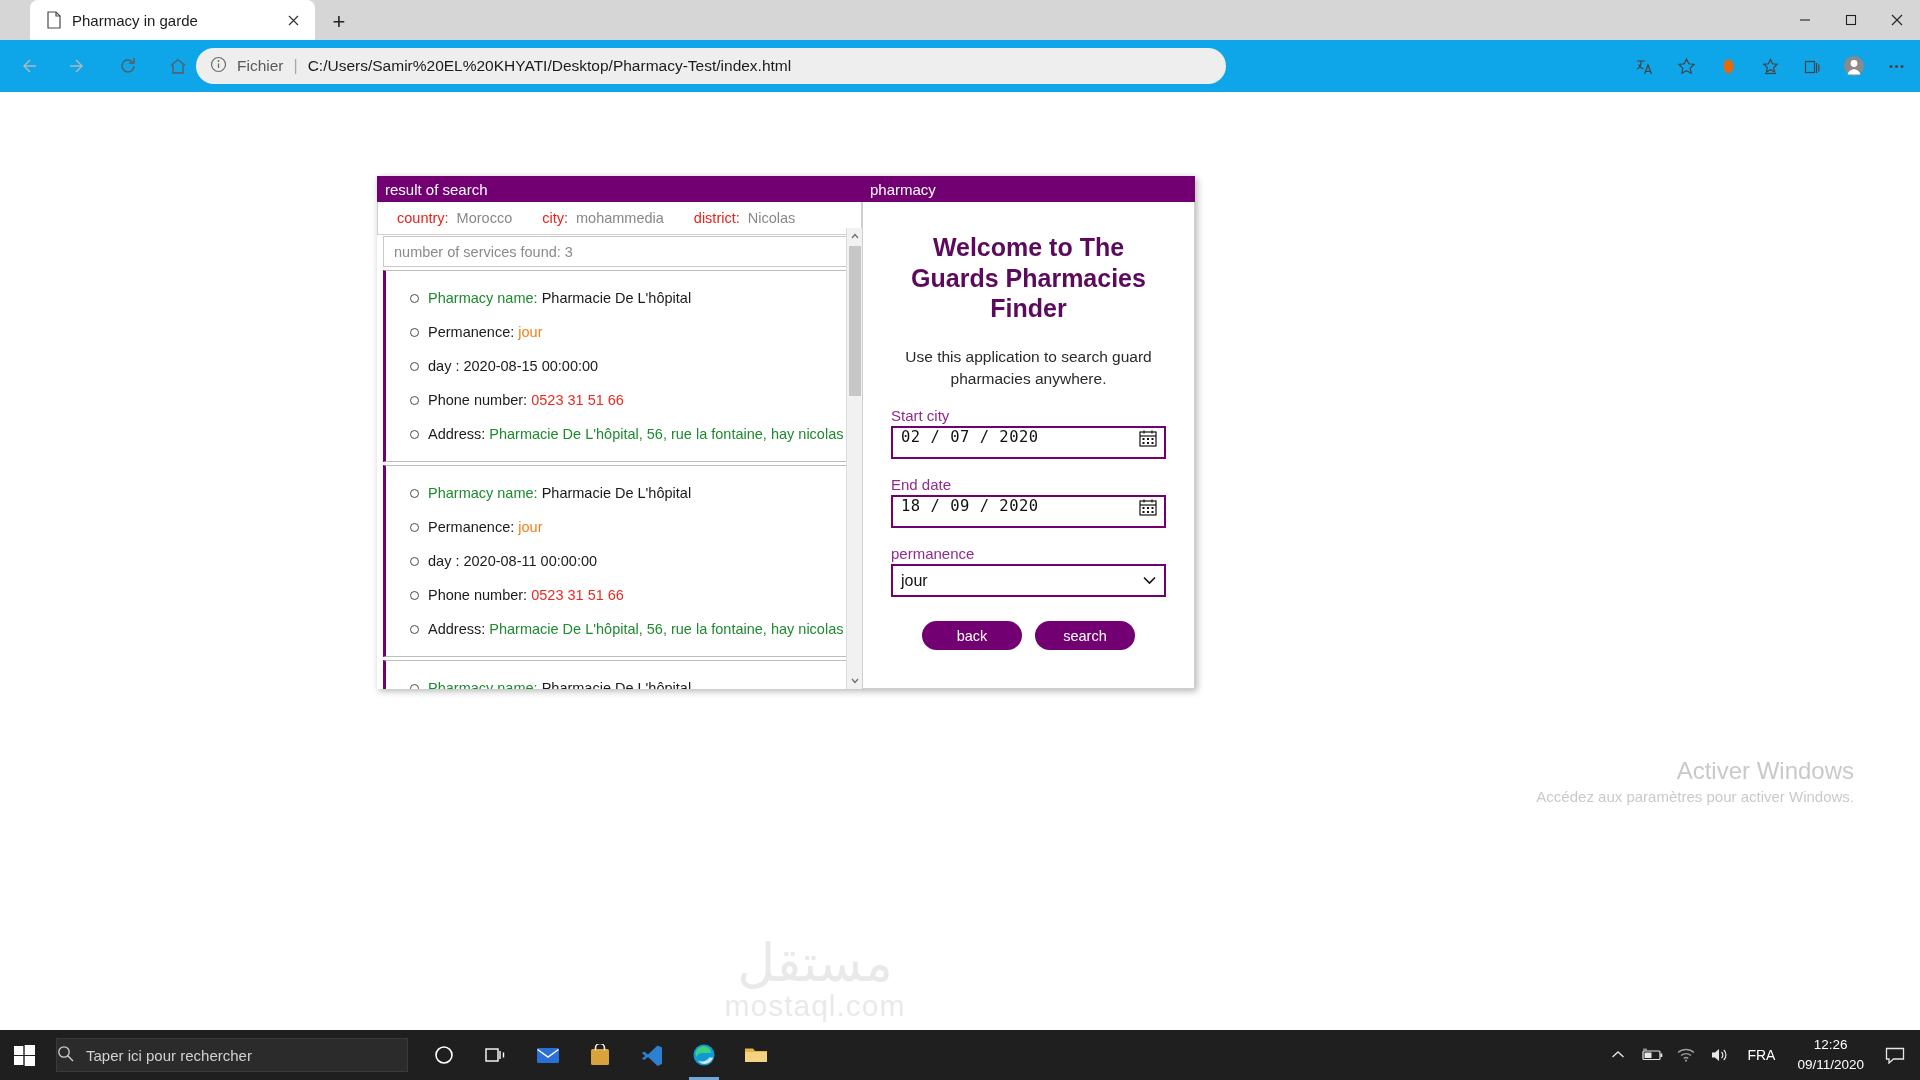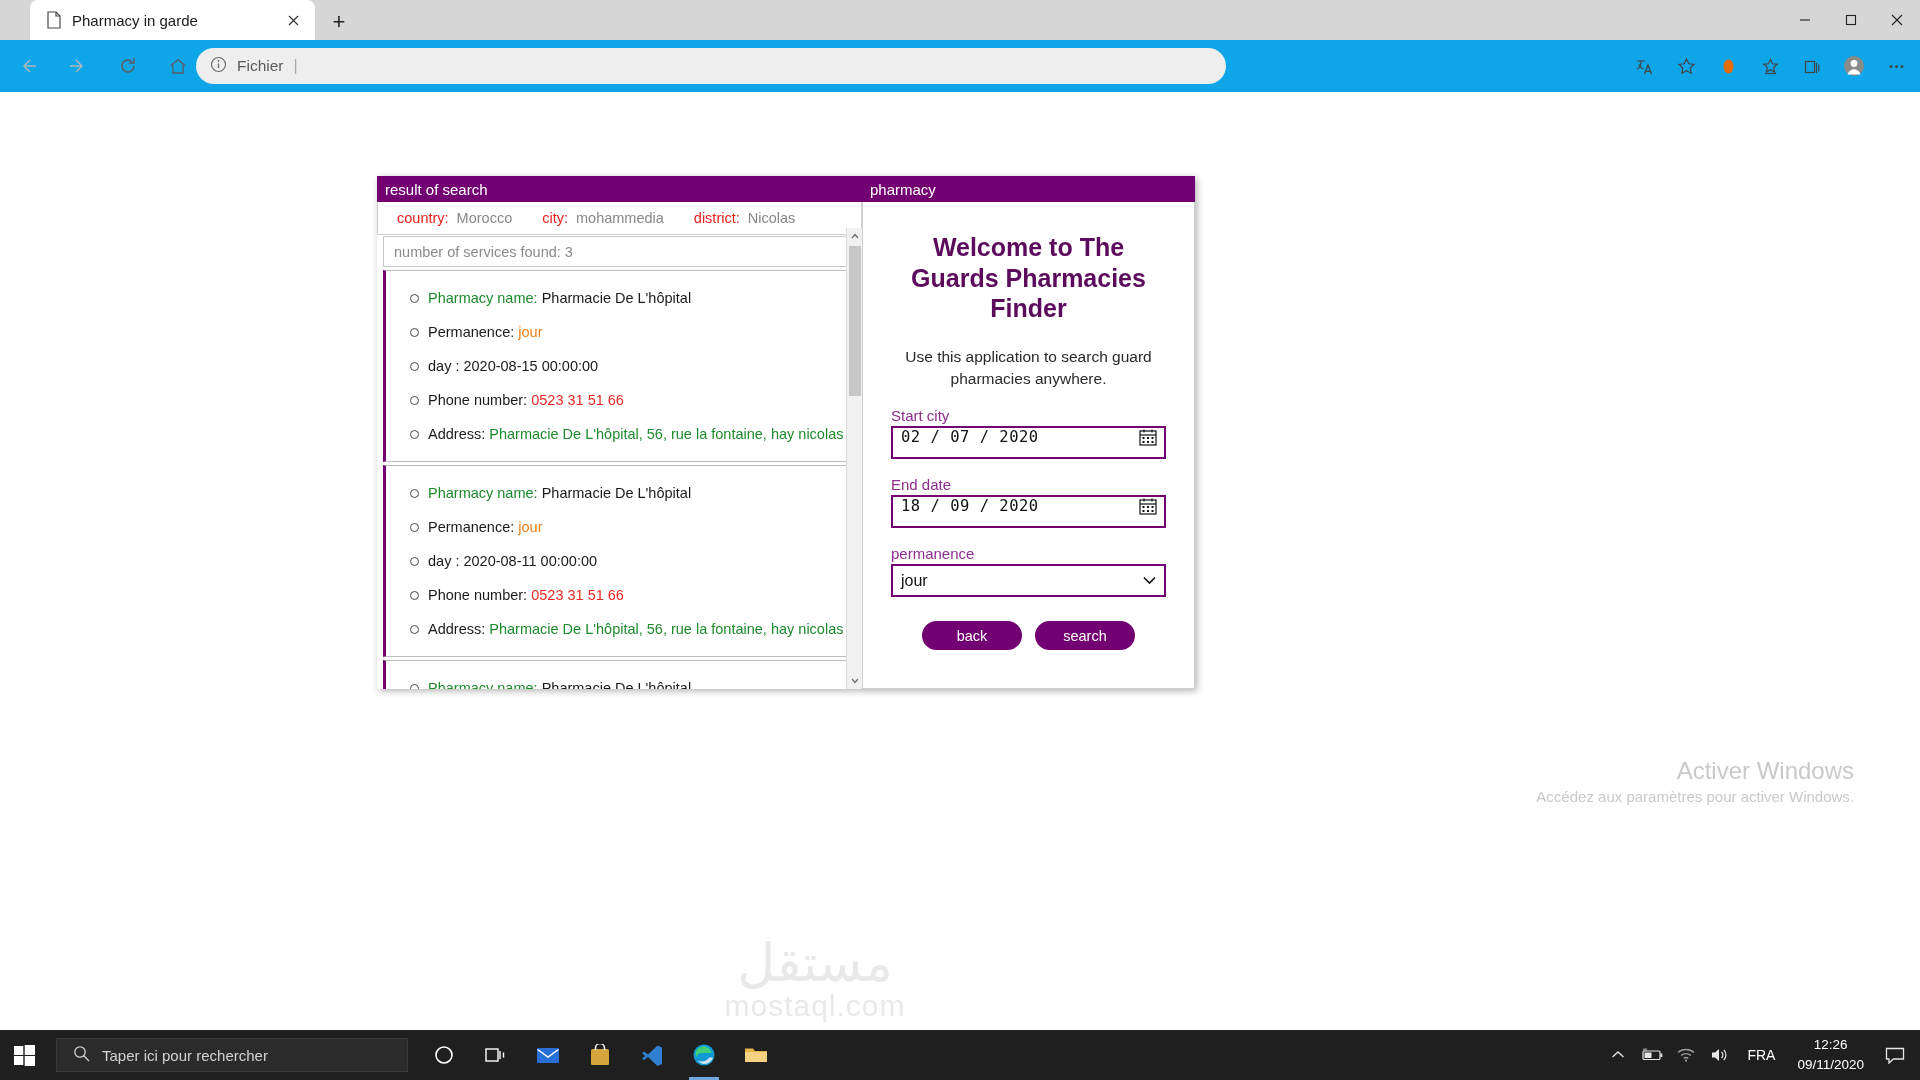--- a/index.html
+++ b/index.html
@@ -146,21 +146,21 @@
     text-align:center; color:#5c0a5c; font-size:25px; font-weight:bold;
     line-height:1.22; margin-top:8px;
   }
   .intro {
     text-align:center; color:#2a2a2a; font-size:15.5px;
     line-height:1.45; margin-top:22px;
   }
   .field-label { color:#8e2d8e; font-size:15px; margin-top:17px; margin-bottom:2px; }
   .date-box {
     height:33px; border:2px solid #730073; background:#fff;
-    display:flex; align-items:center; padding:0 6px 12px 8px;
+    display:flex; padding:0 6px 12px 8px;
   }
   .date-val {
     flex:1 1 auto; font-family:"DejaVu Sans Mono", monospace;
     font-size:15.5px; color:#111; letter-spacing:0.5px;
   }
   .cal-icon { flex:0 0 auto; width:20px; height:20px; color:#111; }
 
   .sel-box {
     height:33px; border:2px solid #730073; background:#fff;
     display:flex; align-items:center; padding:0 8px 0 8px;
@@ -193,21 +193,21 @@
   
   .taskbar {
     position:absolute; left:0; top:1030px; width:1920px; height:50px;
     background:#1f1f1f; display:flex; align-items:center;
   }
   .start {
     width:48px; height:50px; display:flex; align-items:center; justify-content:center;
   }
   .tb-search {
     width:352px; height:34px; background:#2b2b2b; border:1px solid #3a3a3a;
-    display:flex; align-items:center; gap:12px; padding-left:16px; margin-left:8px;
+    display:flex; align-items:center; gap:12px; margin-left:8px;
   }
   .tb-search .ph { color:#d2d2d2; font-size:15px; }
   .tb-icons { display:flex; align-items:center; gap:0px; margin-left:10px; }
   .tb-ico {
     width:52px; height:50px; display:flex; align-items:center; justify-content:center;
     position:relative;
   }
   .tb-ico.active::after {
     content:""; position:absolute; left:11px; right:11px; bottom:0; height:3px; background:#6ea8dd;
   }
@@ -289,20 +289,21 @@
     <div class="omnibox">
       <span class="info-icon">
         <svg width="17" height="17" viewBox="0 0 17 17">
             <circle cx="8.5" cy="8.5" r="7" fill="none" stroke="currentColor" stroke-width="1.2"></circle>
             <path d="M8.5 7.5v4.5" stroke="currentColor" stroke-width="1.3"></path>
             <circle cx="8.5" cy="5" r="0.9" fill="currentColor"></circle>
           </svg>
       </span>
       <span class="scheme">Fichier</span>
       <span class="sep">|</span>
+      <span class="url">C:/Users/Samir%20EL%20KHYATI/Desktop/Pharmacy-Test/index.html</span>
     </div>
 
     <div class="toolbar-right">
       <div class="tbtn">
         <svg width="19" height="19" viewBox="0 0 19 19">
             <path d="M2 4h8M6 4v1.5c0 3-2 5.5-4 6.5M3.5 7.5c1 2 3 3.8 5 4.5" fill="none" stroke="currentColor" stroke-width="1.2"></path>
             <path d="M9.5 17l3.5-9 3.5 9M10.8 14.3h4.4" fill="none" stroke="currentColor" stroke-width="1.2"></path>
           </svg>
       </div>
       <div class="tbtn">

